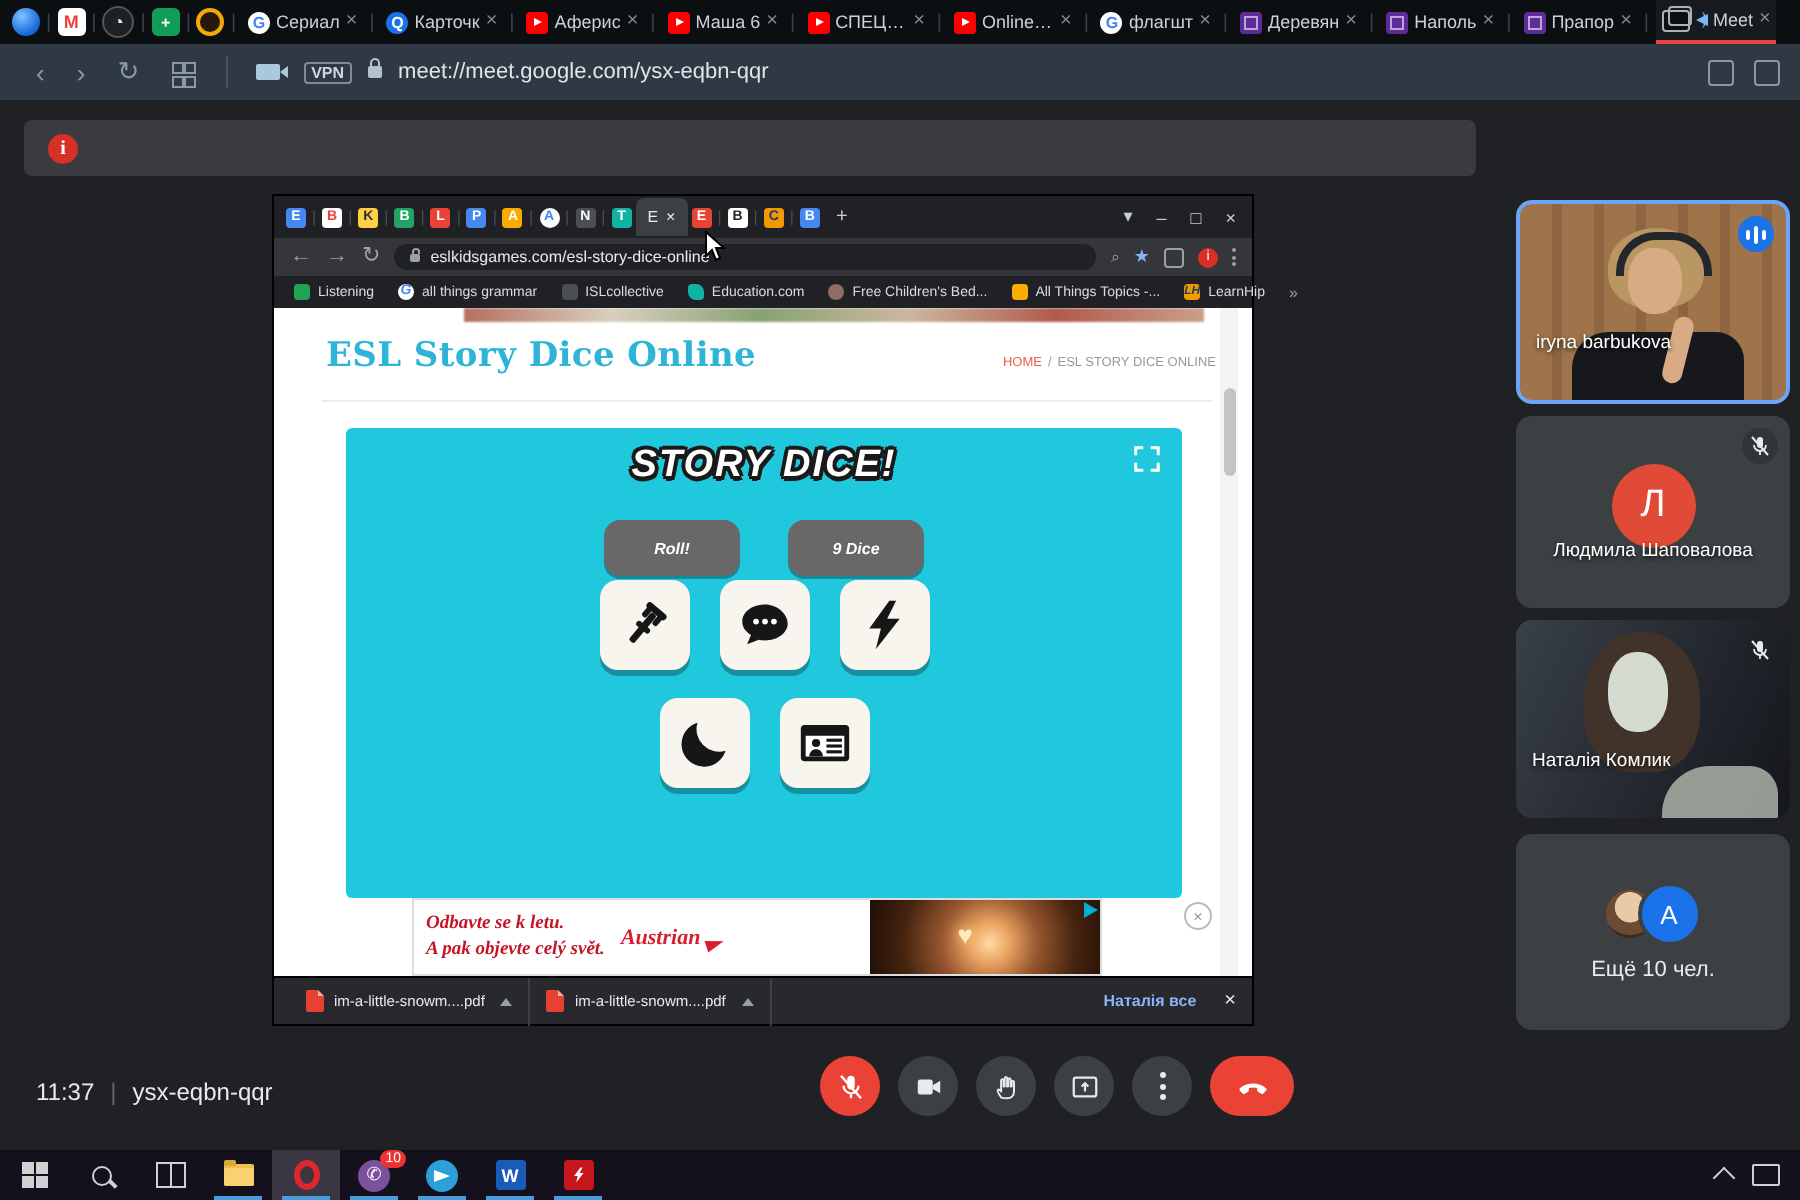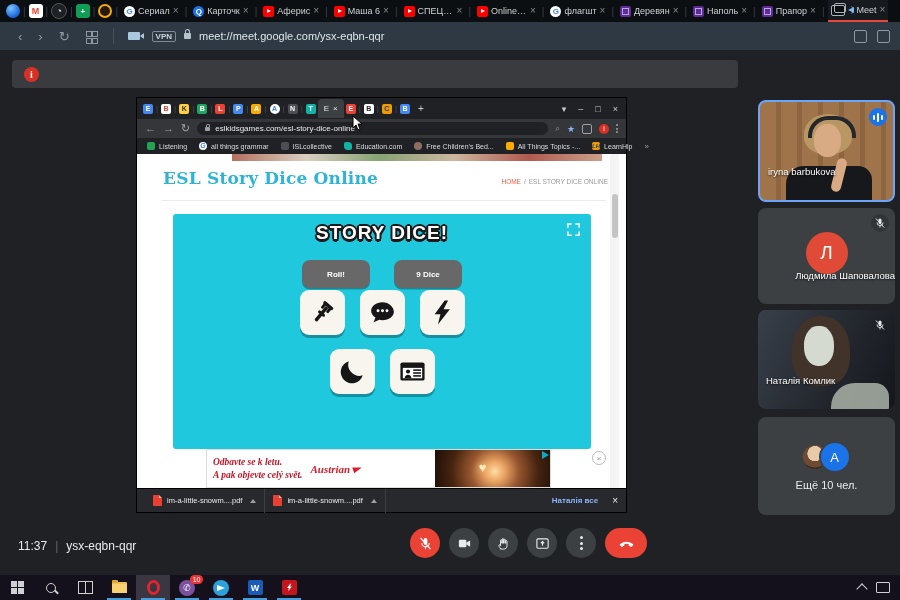--- a/index.html
+++ b/index.html
@@ -80,34 +80,34 @@
   .bm i{width:8px;height:8px;border-radius:2px;flex:0 0 auto;}
   .bm-more{margin-left:auto;color:#9aa0a6;font-size:8px;}
 
   
   .s-page{left:0;top:56px;width:489px;height:334px;background:#fff;overflow:hidden;}
   .banner-strip{left:95px;top:0;width:370px;height:7px;background:linear-gradient(90deg,#b5705f,#d9cfc0 20%,#87a273 40%,#cdb79f 60%,#b05a4e 80%,#caa08a);filter:blur(.4px);}
   .p-title{left:26px;top:14px;font-size:17px;font-weight:bold;color:#2db4d6;letter-spacing:.2px;font-family:"DejaVu Serif","Liberation Serif",serif;}
   .crumbs{right:18px;top:24px;font-size:6.5px;color:#999;display:flex;gap:3px;}
   .crumb-home{color:#ec5f43;}
   .p-div{left:24px;top:46px;width:445px;height:1px;background:#ececec;}
-  .game{left:36px;top:60px;width:418px;height:235px;background:#1fc8dc;border-radius:3px;}
+  .game{left:36px;top:60px;width:418px;height:235px;background:#1fc8dc;border-radius:3px;font-style:italic;}
   .g-title{left:0;right:0;top:8px;text-align:center;color:#fff;font-size:19px;font-weight:800;letter-spacing:1px;
     text-shadow:-2px 0 #1a1a1a,2px 0 #1a1a1a,0 -2px #1a1a1a,0 2.5px #1a1a1a,-1.5px -1.5px #1a1a1a,1.5px -1.5px #1a1a1a,-1.5px 1.5px #1a1a1a,1.5px 2px #1a1a1a;}
   .g-expand{right:10px;top:8px;}
   .g-btnrow{left:0;right:0;top:46px;display:flex;justify-content:center;gap:24px;}
   .g-btn{min-width:52px;height:28px;background:#686868;border-radius:8px;color:#fff;font-size:8px;font-weight:bold;display:flex;align-items:center;justify-content:center;padding:0 8px;box-shadow:0 1.5px 0 rgba(0,0,0,.3);}
   .dice-row1{left:0;right:0;top:76px;display:flex;justify-content:center;gap:15px;}
   .dice-row2{left:0;right:0;top:135px;display:flex;justify-content:center;gap:15px;}
   .die{width:45px;height:45px;background:#f7f5ee;border-radius:9px;box-shadow:0 3px 0 rgba(0,0,0,.28);display:flex;align-items:center;justify-content:center;}
   .die svg{width:29px;height:29px;}
   .ad{left:70px;top:296px;width:343px;height:37px;display:flex;box-shadow:0 0 0 1px #ddd;font-style:italic;}
   .ad-left{width:228px;background:#fff;padding:3px 6px;box-sizing:border-box;display:flex;align-items:center;gap:8px;}
   .ad-copy{font-family:"Liberation Serif","DejaVu Serif",serif;font-weight:bold;color:#c41425;font-size:9.5px;line-height:1.35;white-space:nowrap;}
-  .ad-brand{font-family:"Liberation Serif","DejaVu Serif",serif;font-weight:bold;color:#d81e2e;font-size:11px;display:flex;align-items:center;gap:3px;}
+  .ad-brand{font-family:"Liberation Serif","DejaVu Serif",serif;font-weight:bold;color:#d81e2e;font-size:11px;display:flex;align-items:flex-end;gap:3px;}
   .ad-arrow{width:0;height:0;border-left:9px solid #d81e2e;border-top:3.5px solid transparent;border-bottom:3.5px solid transparent;transform:rotate(-18deg);}
   .ad-photo{flex:1;background:radial-gradient(circle at 52% 58%,#ffdca3 0%,#eaa362 16%,#96562f 38%,#46240f 68%,#1d0e06 100%);position:relative;}
   .ad-heart{position:absolute;left:38%;top:28%;color:#ffe9bd;font-size:13px;text-shadow:0 0 6px #ffca7a;}
   .ad-choice{position:absolute;right:1px;top:1px;width:0;height:0;border-left:7px solid #00aecd;border-top:4px solid transparent;border-bottom:4px solid transparent;}
   .ad-close{left:455px;top:297px;width:12px;height:12px;border:1px solid #bbb;border-radius:50%;color:#999;font-size:8px;display:flex;align-items:center;justify-content:center;background:#fff;}
   .p-scroll{left:473px;top:0;width:9px;height:334px;background:#f4f4f4;}
   .p-thumb{left:474.5px;top:40px;width:6px;height:44px;background:#c4c4c4;border-radius:3px;}
 
   
   .s-dl{left:0;top:390px;width:489px;height:24px;background:#28292d;border-top:1px solid #000;display:flex;align-items:center;box-sizing:border-box;padding:0 8px;}
@@ -120,21 +120,21 @@
   .dl-right{margin-left:auto;display:flex;align-items:center;gap:14px;}
   .dl-showall{color:#8ab4f8;font-size:8px;font-weight:bold;}
   .dl-close{color:#e8eaed;font-size:10px;}
 
   
   .cursor{left:352px;top:115px;width:11px;height:16px;z-index:50;}
 
   
   .tile{left:758px;width:137px;border-radius:8px;overflow:hidden;background:#3c4043;}
   .t-name{position:absolute;left:8px;bottom:23px;color:#fff;font-size:9.5px;text-shadow:0 1px 2px rgba(0,0,0,.8);white-space:nowrap;}
-  .t-name-center{left:0;right:0;text-align:right;}
+  .t-name-center{left:0;right:0;text-align:center;}
   .mic-off-badge{position:absolute;right:6px;top:6px;width:18px;height:18px;border-radius:50%;display:flex;align-items:center;justify-content:center;background:rgba(32,33,36,.35);}
   .audio-badge{position:absolute;right:6px;top:6px;width:18px;height:18px;border-radius:50%;background:#1a73e8;display:flex;align-items:center;justify-content:center;gap:1.5px;}
   .audio-badge i{width:2.5px;background:#fff;border-radius:2px;}
   .tile1{top:100px;height:102px;background:repeating-linear-gradient(90deg,#a0744a 0 16px,#8d6540 16px 21px);border:2px solid #6ba4f8;box-sizing:border-box;}
   .v-hair{position:absolute;left:44px;top:12px;width:48px;height:40px;background:#b99762;border-radius:50% 50% 42% 42%;}
   .v-face{position:absolute;left:54px;top:22px;width:27px;height:33px;background:#d8ab85;border-radius:46%;}
   .v-band{position:absolute;left:48px;top:14px;width:40px;height:18px;border:4px solid #23262b;border-bottom:none;border-radius:20px 20px 0 0;background:transparent;}
   .v-torso{position:absolute;left:26px;bottom:0;width:86px;height:34px;background:#17181c;border-radius:18px 14px 0 0;}
   .v-arm{position:absolute;left:74px;bottom:8px;width:10px;height:34px;background:#d8ab85;border-radius:5px;transform:rotate(14deg);}
   .tile2{top:208px;height:96px;}

